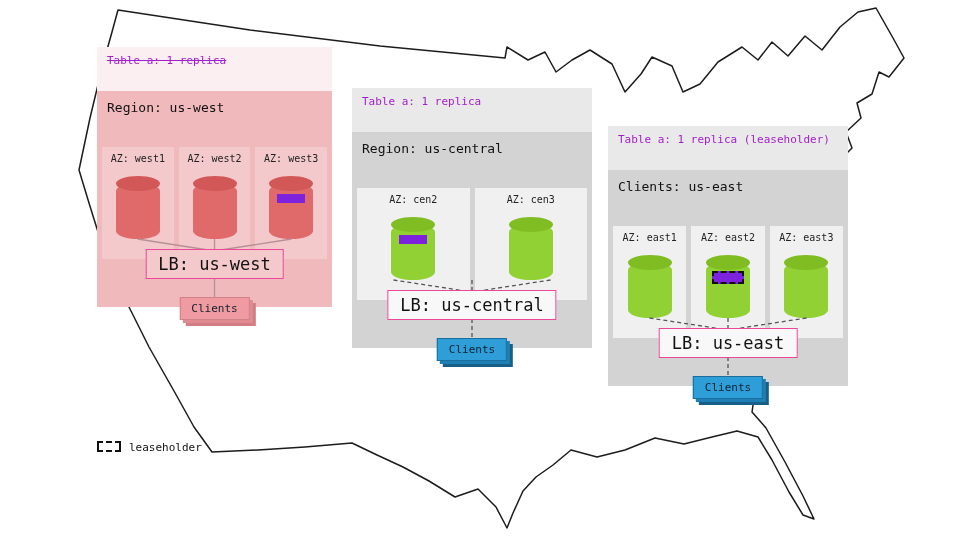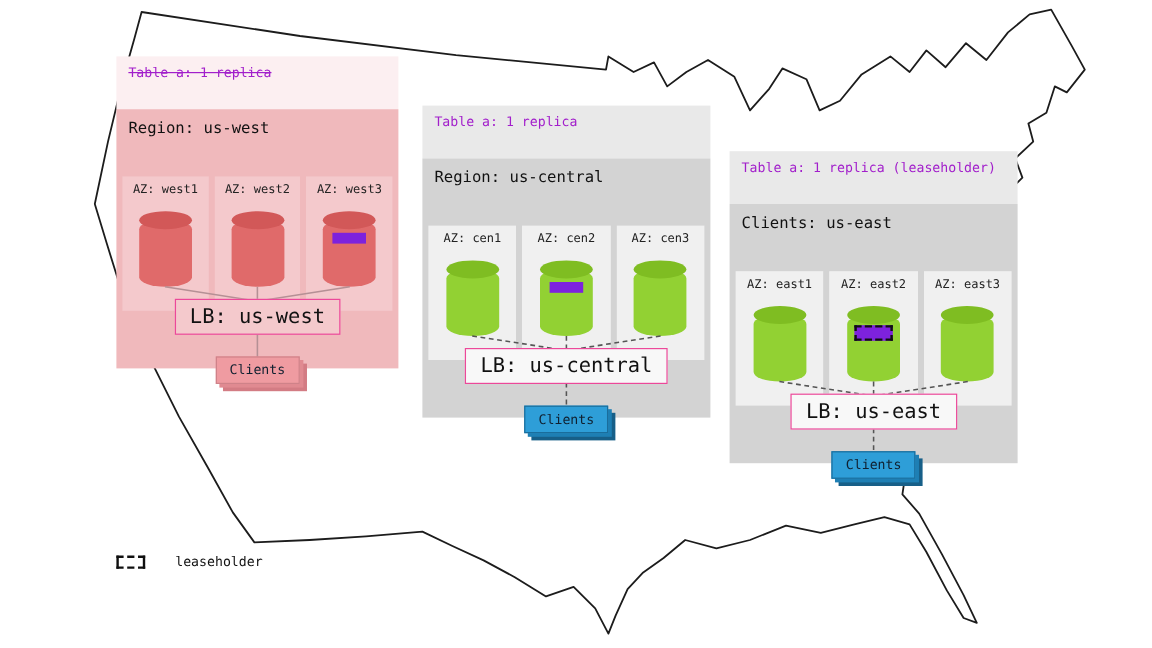--- a/index.html
+++ b/index.html
@@ -49,21 +49,21 @@
           --cyl:#e06a6a; --cyl-dark:#d25858; --line:#b59095;
           --lb-bg:#f4c9cc; --clients-bg:#ef9ba1; --clients-border:#cf8289;
           --clients-shadow:#e08a91; --clients-shadow2:#d37c84; }
   
   .central,.east { --panel-header:#e9e9e9; --panel-body:#d3d3d3; --panel-az:#f0f0f0;
           --cyl:var(--green,#92d133); --cyl-dark:#7fbd22; --line:#555;
           --lb-bg:#f8f8f8; --clients-bg:var(--blue,#2e9ed8); --clients-border:#1a6d9c;
           --clients-shadow:#1e7fb4; --clients-shadow2:#175f88; }
 
   
-  #legend { position:absolute; left:97px; top:462px; z-index:2; display:flex; align-items:center; gap:25px; }
+  #legend { position:absolute; left:97px; top:441px; z-index:2; display:flex; gap:8px; }
   #legend .swatch { width:24px; height:11px; background:#fff; border:2px dashed #101010; }
   #legend .legend-text { font-size:11px; color:#111; }
 </style>
 </head>
 <body>
 
 <div id="stage">
 
   <svg id="map-svg" width="960" height="540" viewBox="0 0 960 540">
     <path d="M118 10 L250 30 L380 46 L505 58 L507 47 L528 60 L545 52 L556 72 L572 60 L590 50
@@ -120,27 +120,20 @@
       <div class="clients">Clients</div>
     </div>
   </section>
 
   <section class="region central" style="left:352px; top:88px; width:240px;">
     <header class="table-label">Table a: 1 replica</header>
     <div class="region-body">
       <div class="region-title">Region: us-central</div>
       <div class="az-row">
         <div class="az">
-          <div class="az-label">AZ: cen1</div>
-          <div class="cylinder">
-            <div class="cbody"></div>
-              <div class="ctop"></div>
-          </div>
-        </div>
-        <div class="az">
           <div class="az-label">AZ: cen2</div>
           <div class="cylinder">
             <div class="cbody"></div>
               <div class="ctop"></div>
             <div class="replica"></div>
           </div>
         </div>
         <div class="az">
           <div class="az-label">AZ: cen3</div>
           <div class="cylinder">

